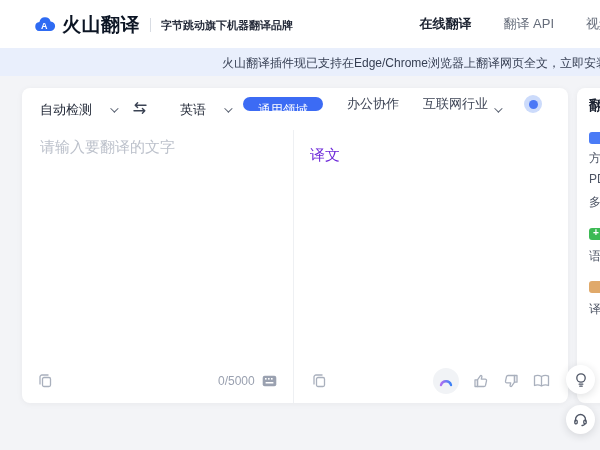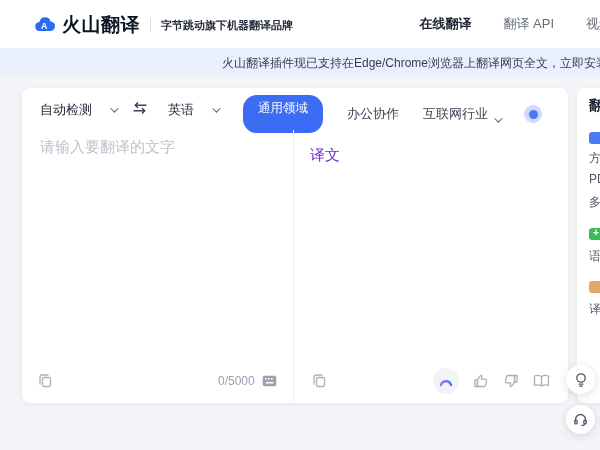--- a/index.html
+++ b/index.html
@@ -20,25 +20,25 @@
 
   
   .banner { position:absolute; left:0; top:48px; width:600px; height:28px; background:#e9effc; overflow:hidden; }
   .banner-text { position:absolute; left:222px; top:7px; font-size:12px; color:#353e52; white-space:nowrap; }
 
   
   .card { position:absolute; left:22px; top:88px; width:546px; height:315px; background:#ffffff; border-radius:8px; box-shadow:0 1px 6px rgba(31,35,41,.05); }
   .toolbar { position:absolute; left:0; top:0; width:100%; height:42px; }
   .lang { position:absolute; top:13px; font-size:13px; color:#1d2433; cursor:pointer; display:flex; align-items:center; gap:18px; }
   .lang-src { left:18px; }
-  .lang-tgt { left:146px; }
+  .lang-tgt { left:158px; }
   .chev { width:6px; height:6px; border-right:1.5px solid #586070; border-bottom:1.5px solid #586070; transform:rotate(45deg) translateY(-2px); display:inline-block; }
   .swap { position:absolute; left:110px; top:13px; cursor:pointer; }
   .domains { position:absolute; right:26px; top:7px; display:flex; align-items:center; gap:24px; }
-  .pill { background:#3c6bf4; color:#ffffff; font-size:12.5px; height:38px; line-height:26px; padding:0 15px; border-radius:14px; cursor:pointer; }
+  .pill { background:#3c6bf4; color:#ffffff; font-size:12.5px; height:14px; line-height:26px; padding:0 15px; border-radius:14px; cursor:pointer; }
   .domain { font-size:13px; color:#3d4455; cursor:pointer; display:flex; align-items:flex-end; gap:6px; }
   .dot { width:18px; height:18px; border-radius:50%; background:#ccdbfb; position:relative; cursor:pointer; }
   .dot::after { content:""; position:absolute; left:4.5px; top:4.5px; width:9px; height:9px; border-radius:50%; background:#4a78f6; }
 
   .divider-v { position:absolute; left:271px; top:42px; width:1px; height:273px; background:#eef0f3; }
 
   .src-area { position:absolute; left:18px; top:50px; width:240px; height:230px; border:none; outline:none; resize:none; font-family:"Liberation Sans","DejaVu Sans",sans-serif; font-size:15px; color:#1d2433; background:transparent; }
   .src-area::placeholder { color:#bcc1cb; }
   .tgt-placeholder { position:absolute; left:288px; top:58px; font-size:15px; color:#6d28d9; }
   .icon-btn { cursor:pointer; display:inline-flex; align-items:center; justify-content:center; }

